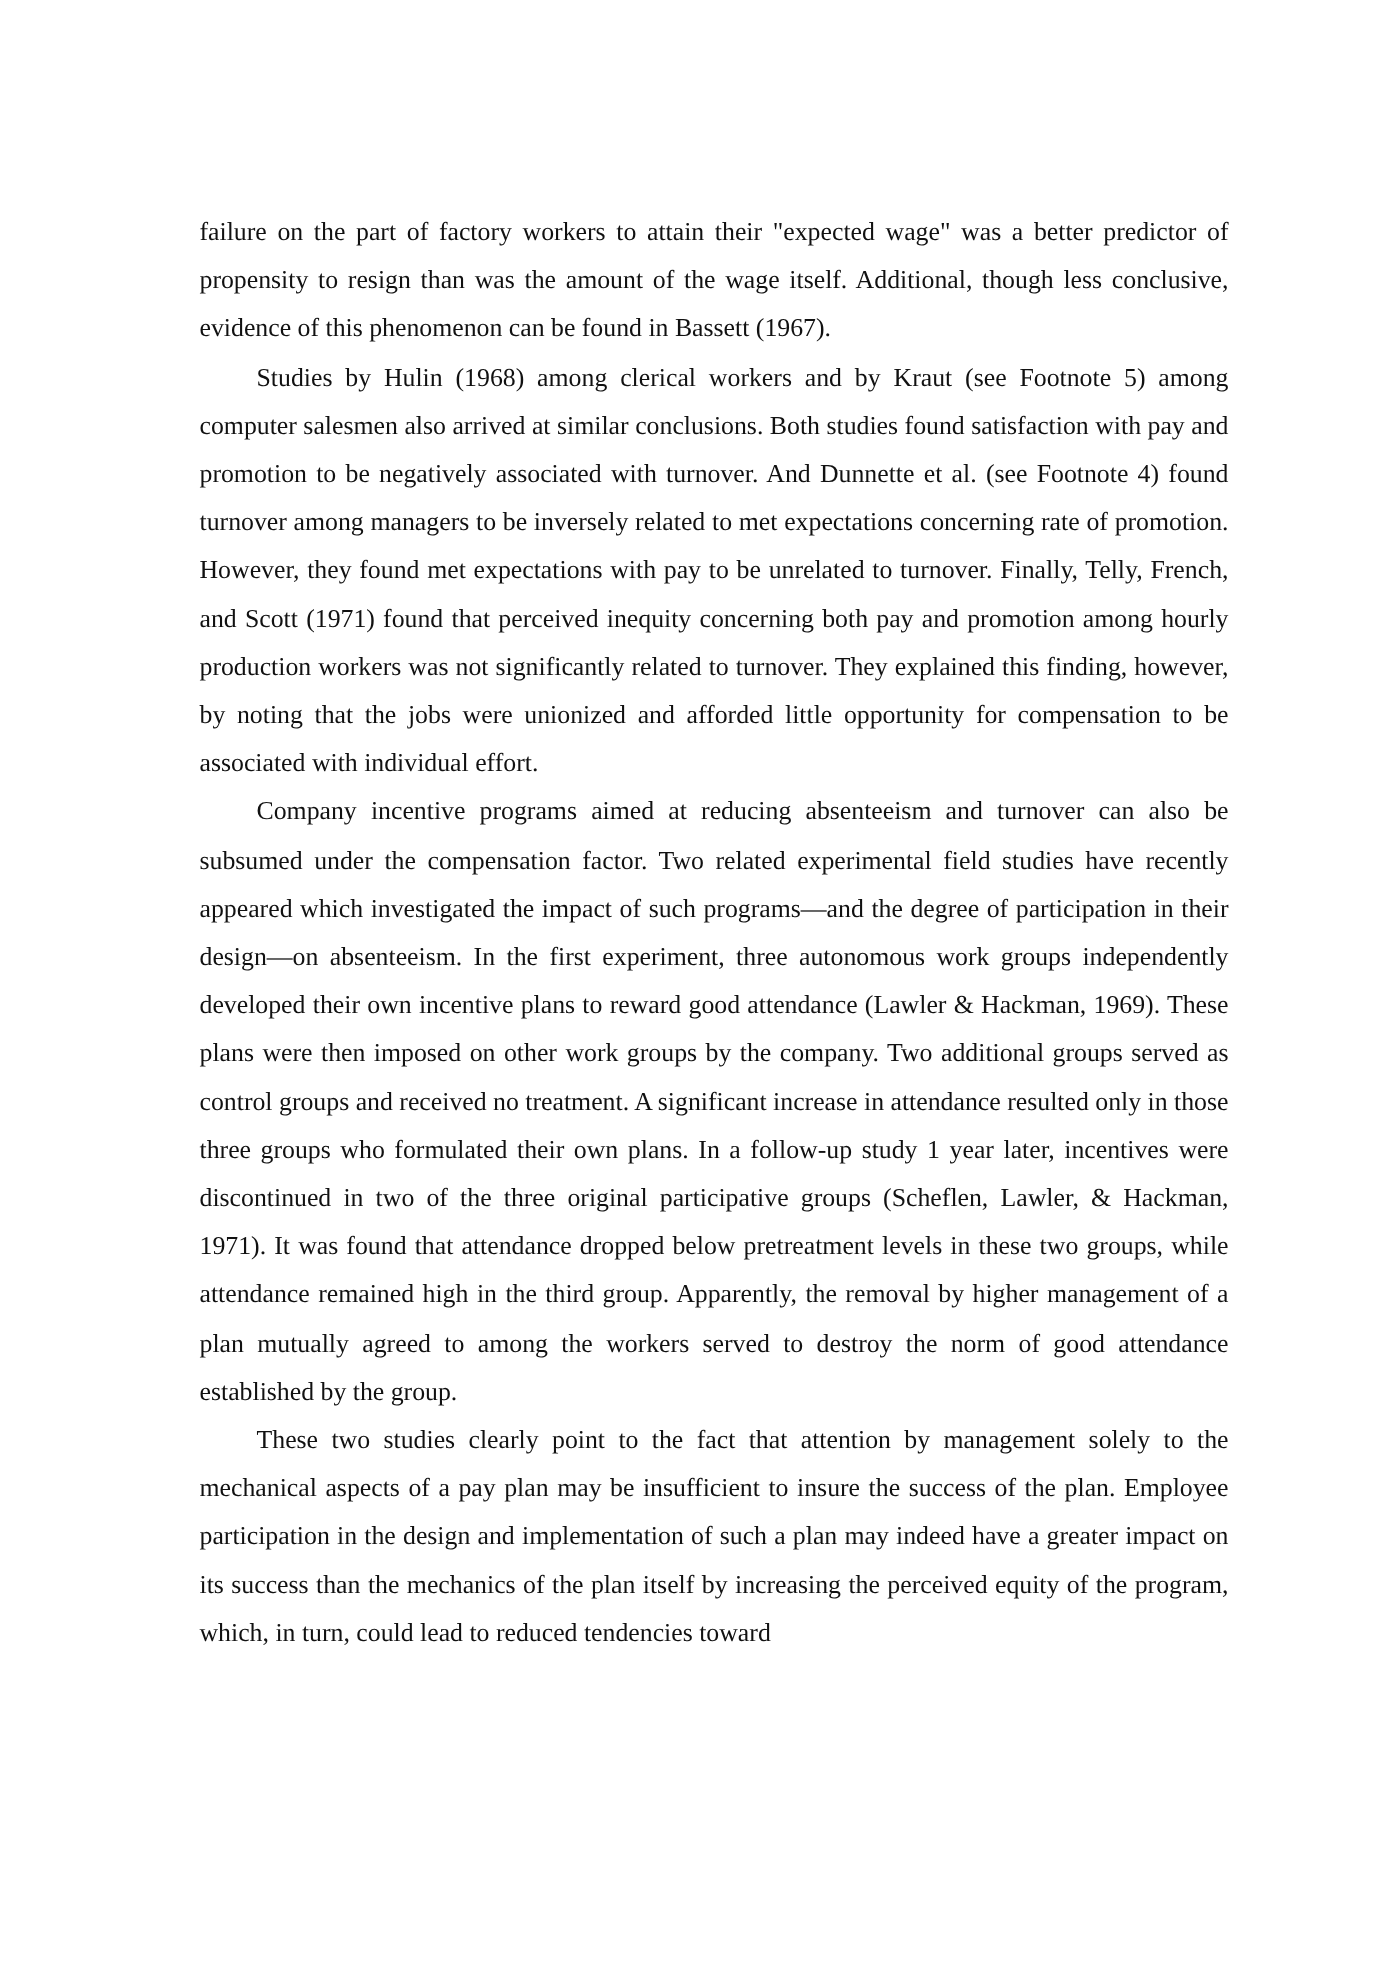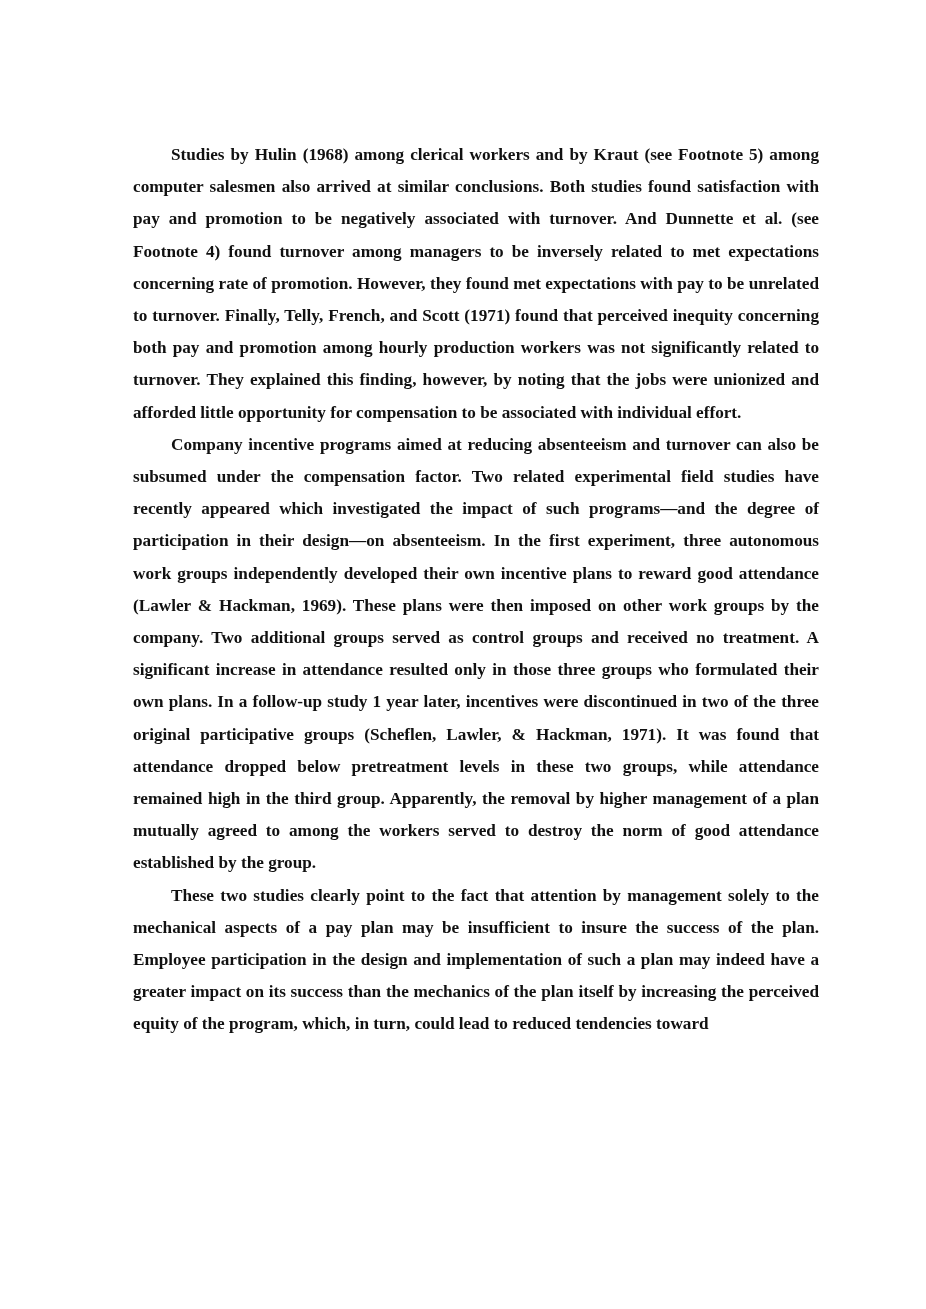--- a/index.html
+++ b/index.html
@@ -23,23 +23,23 @@
       line-height: 32.2px;
       color: #111111;
       text-align: justify;
     }
     .para {
       margin: 0;
       padding: 0;
     }
     .para.indent {
       text-indent: 38px;
-      font-weight: bold;
     }
   </style>
 </head>
 <body>
 
 <div class="page">
+  <p class="para">failure on the part of factory workers to attain their "expected wage" was a better predictor of propensity to resign than was the amount of the wage itself. Additional, though less conclusive, evidence of this phenomenon can be found in Bassett (1967).</p>
   <p class="para indent">Studies by Hulin (1968) among clerical workers and by Kraut (see Footnote 5) among computer salesmen also arrived at similar conclusions. Both studies found satisfaction with pay and promotion to be negatively associated with turnover. And Dunnette et al. (see Footnote 4) found turnover among managers to be inversely related to met expectations concerning rate of promotion. However, they found met expectations with pay to be unrelated to turnover. Finally, Telly, French, and Scott (1971) found that perceived inequity concerning both pay and promotion among hourly production workers was not significantly related to turnover. They explained this finding, however, by noting that the jobs were unionized and afforded little opportunity for compensation to be associated with individual effort.</p>
   <p class="para indent">Company incentive programs aimed at reducing absenteeism and turnover can also be subsumed under the compensation factor. Two related experimental field studies have recently appeared which investigated the impact of such programs—and the degree of participation in their design—on absenteeism. In the first experiment, three autonomous work groups independently developed their own incentive plans to reward good attendance (Lawler &amp; Hackman, 1969). These plans were then imposed on other work groups by the company. Two additional groups served as control groups and received no treatment. A significant increase in attendance resulted only in those three groups who formulated their own plans. In a follow-up study 1 year later, incentives were discontinued in two of the three original participative groups (Scheflen, Lawler, &amp; Hackman, 1971). It was found that attendance dropped below pretreatment levels in these two groups, while attendance remained high in the third group. Apparently, the removal by higher management of a plan mutually agreed to among the workers served to destroy the norm of good attendance established by the group.</p>
   <p class="para indent">These two studies clearly point to the fact that attention by management solely to the mechanical aspects of a pay plan may be insufficient to insure the success of the plan. Employee participation in the design and implementation of such a plan may indeed have a greater impact on its success than the mechanics of the plan itself by increasing the perceived equity of the program, which, in turn, could lead to reduced tendencies toward</p>
 </div>
 
 </body></html>

